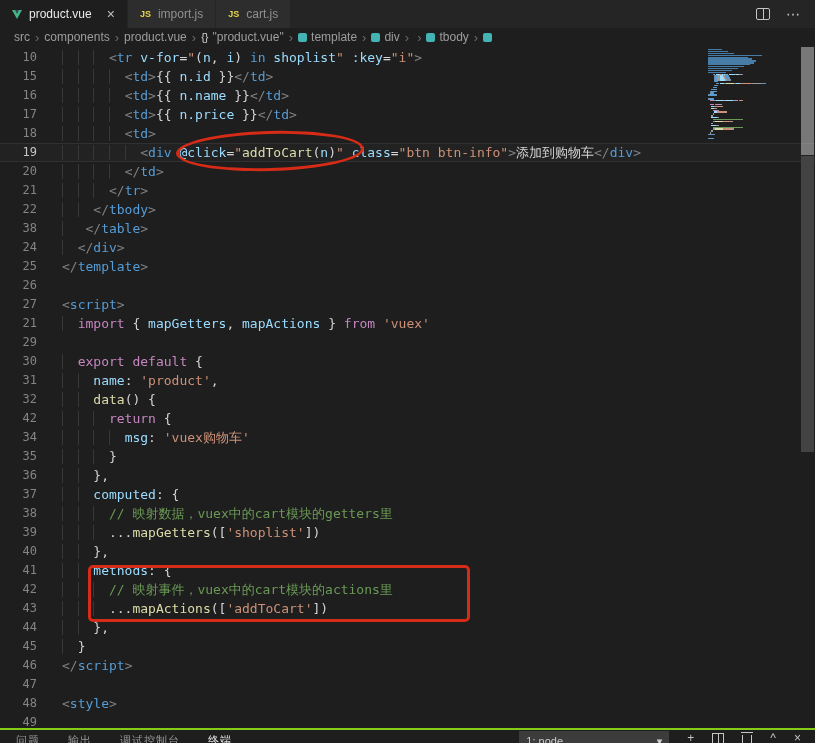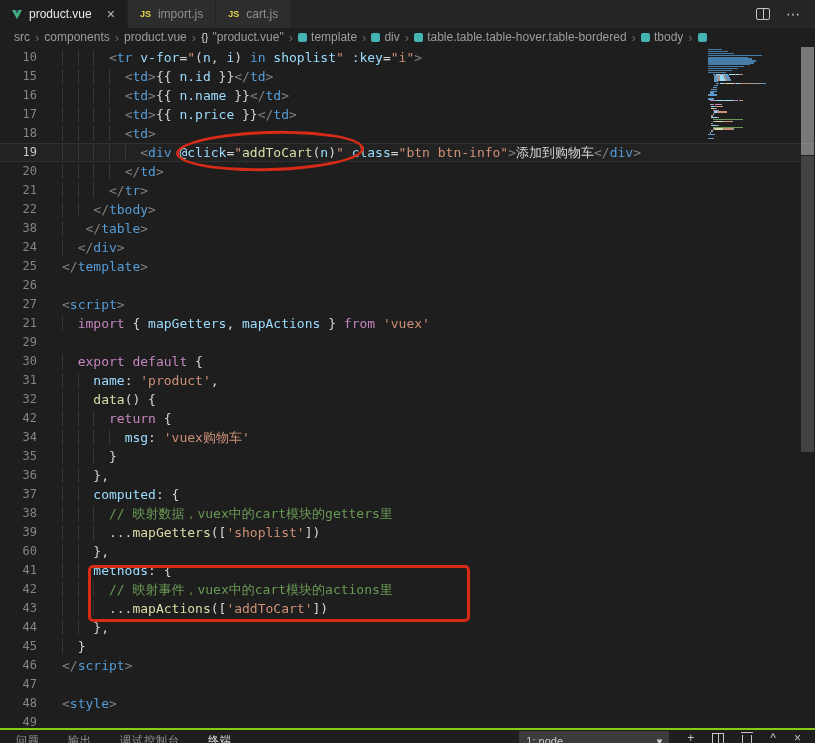--- a/index.html
+++ b/index.html
@@ -101,24 +101,20 @@
       <span class="bc-item">
         <span class="bc-sym"></span>
         <span>template</span>
       </span>
       <span class="bc-sep">›</span>
       <span class="bc-item">
         <span class="bc-sym"></span>
         <span>div</span>
       </span>
       <span class="bc-sep">›</span>
-      <span class="bc-item">
-        <span class="bc-sym"></span>
-        <span>table.table.table-hover.table-bordered</span>
-      </span>
       <span class="bc-sep">›</span>
       <span class="bc-item">
         <span class="bc-sym"></span>
         <span>tbody</span>
       </span>
       <span class="bc-sep">›</span>
       <span class="bc-item">
         <span class="bc-sym"></span>
       </span>
     </div>
@@ -145,21 +141,21 @@
         <div class="ln">30</div>
         <div class="ln">31</div>
         <div class="ln">32</div>
         <div class="ln">42</div>
         <div class="ln">34</div>
         <div class="ln">35</div>
         <div class="ln">36</div>
         <div class="ln">37</div>
         <div class="ln">38</div>
         <div class="ln">39</div>
-        <div class="ln">60</div>
+        <div class="ln">40</div>
         <div class="ln">41</div>
         <div class="ln">42</div>
         <div class="ln">43</div>
         <div class="ln">44</div>
         <div class="ln">45</div>
         <div class="ln">46</div>
         <div class="ln">47</div>
         <div class="ln">48</div>
         <div class="ln">49</div>
       </div>

